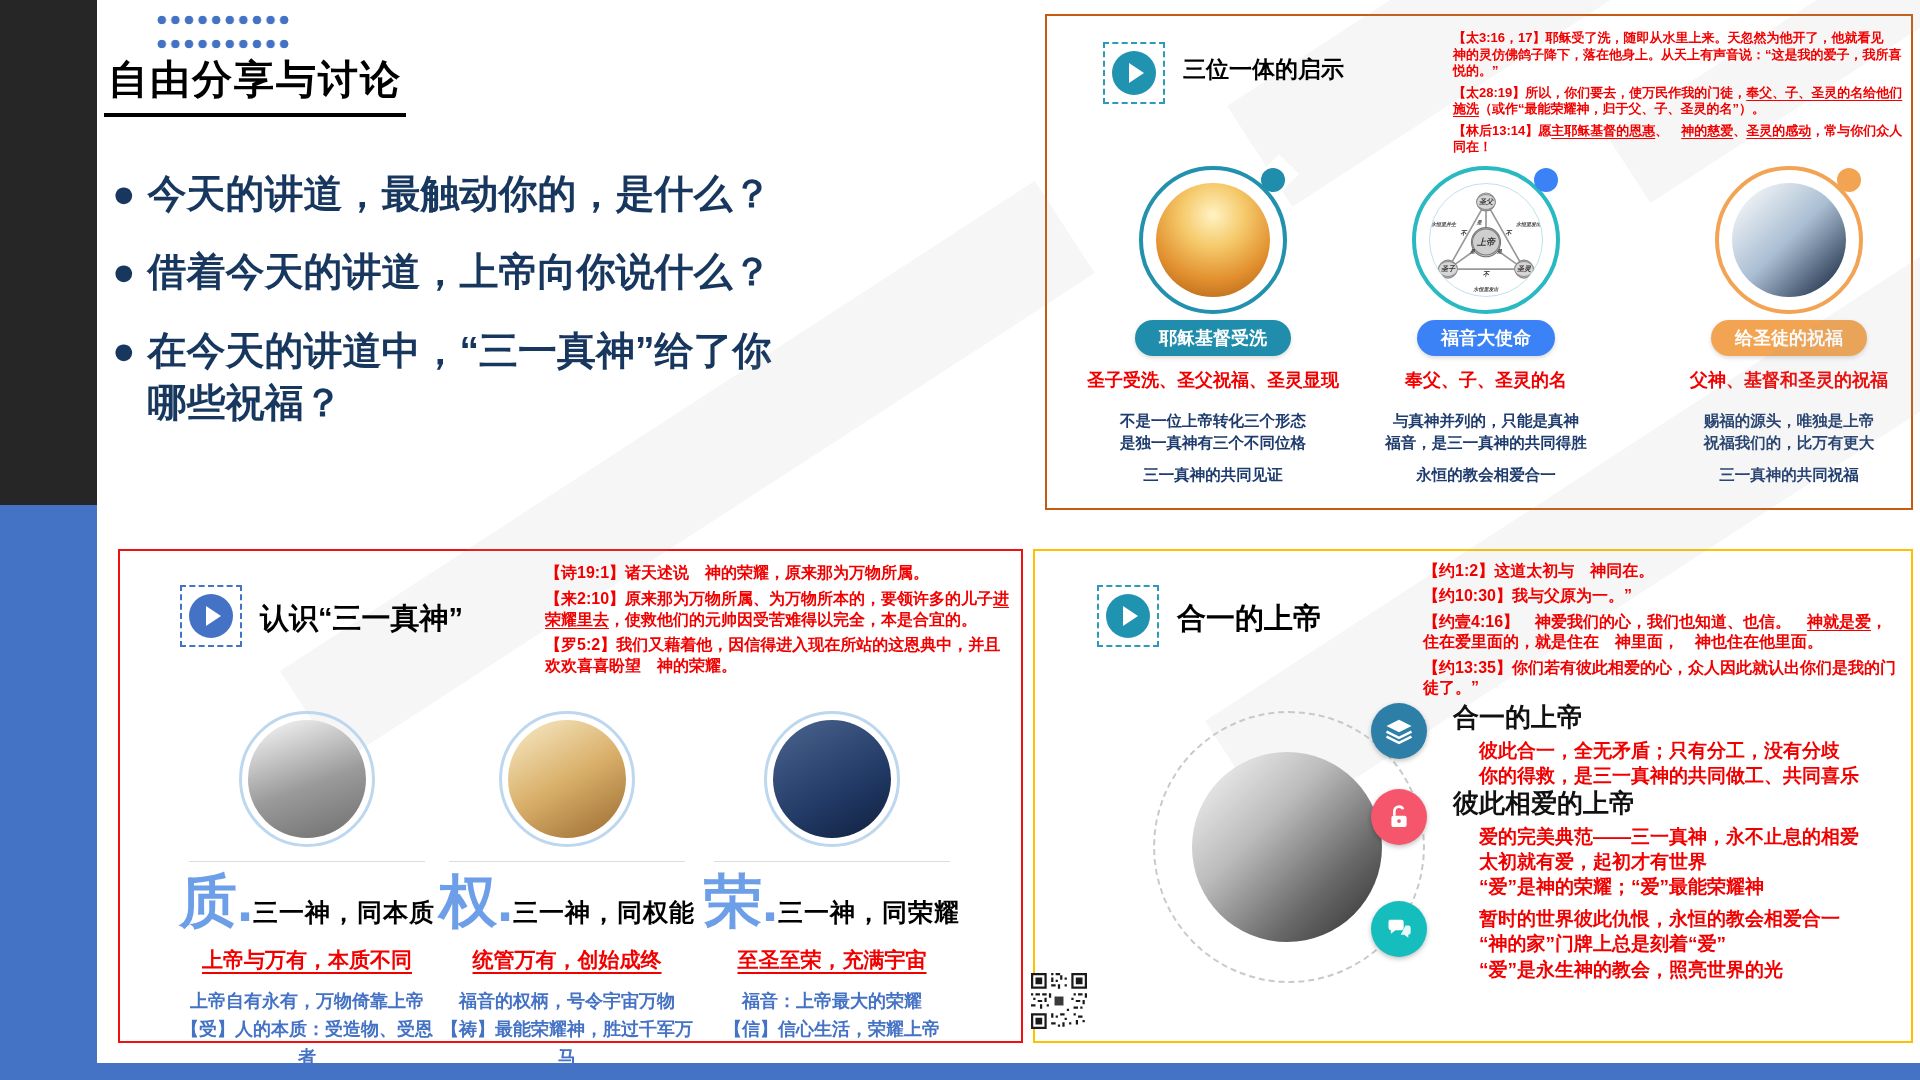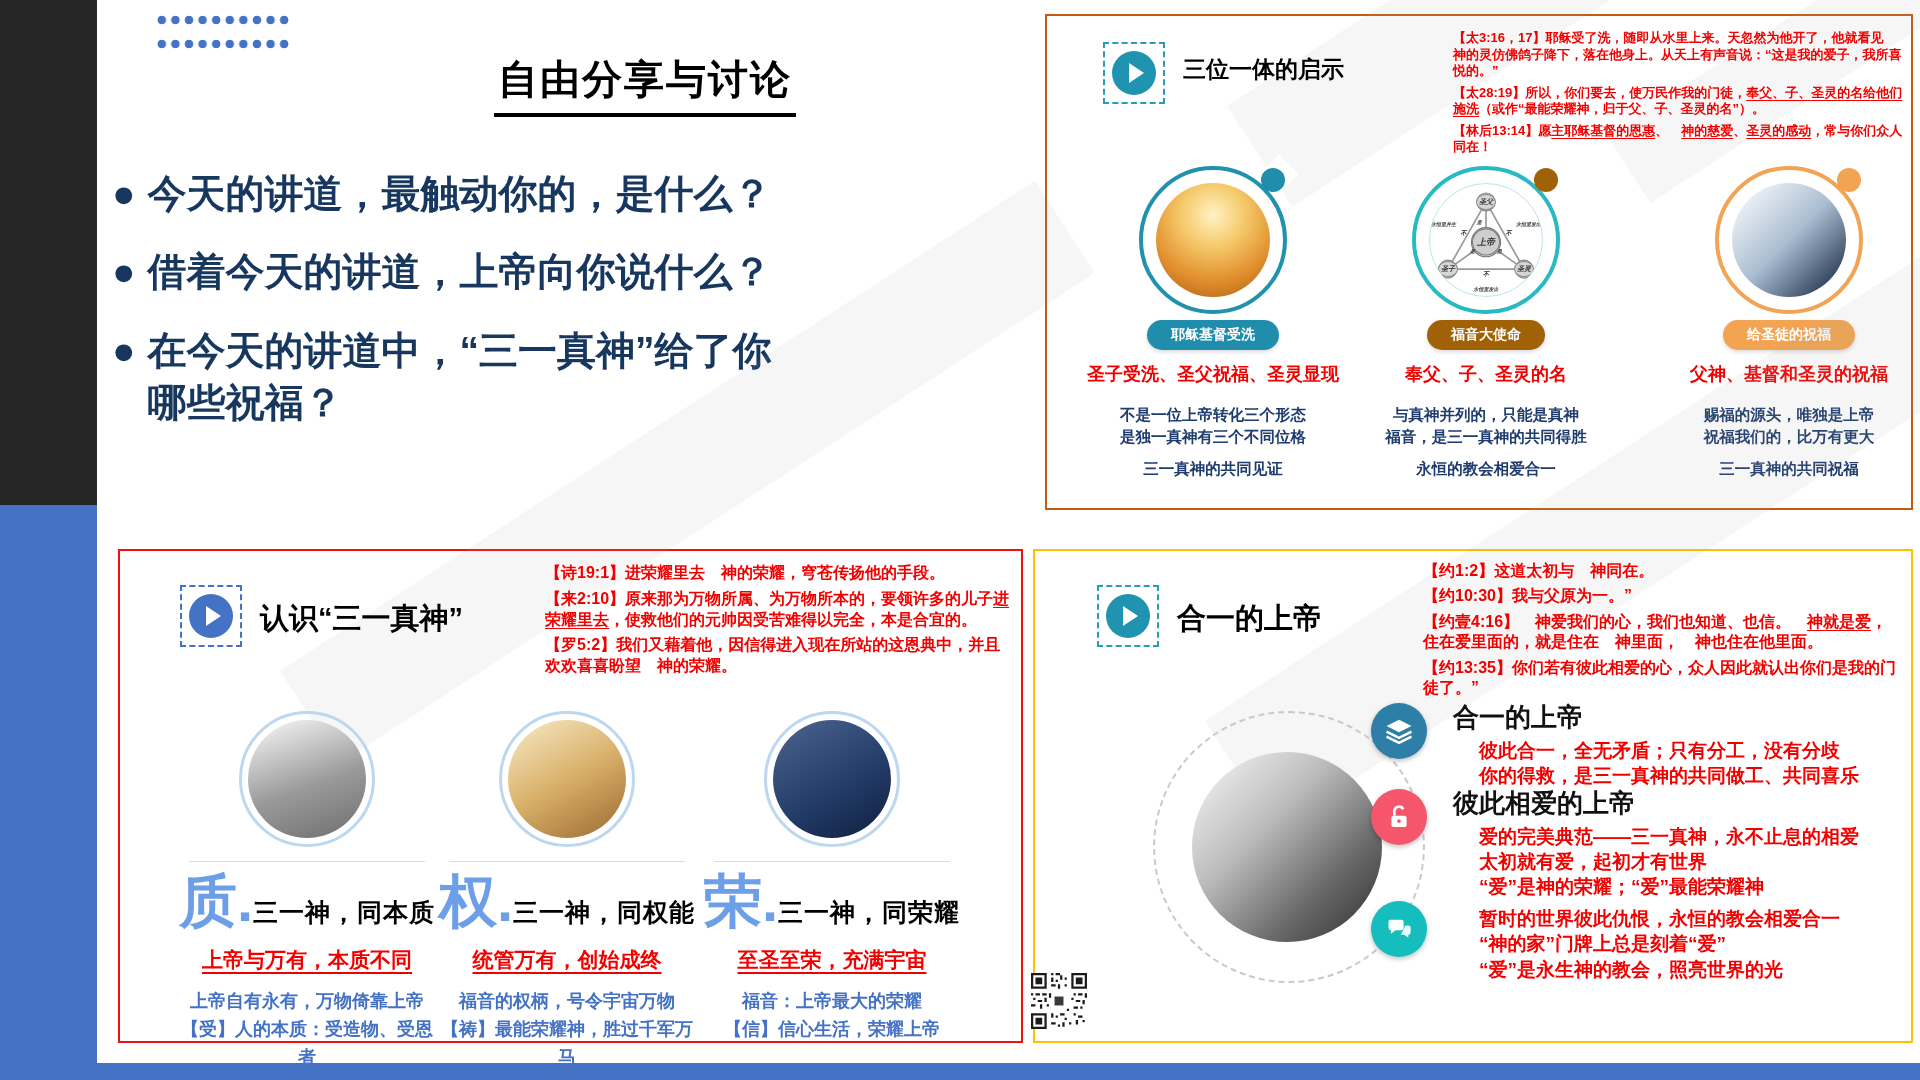--- a/index.html
+++ b/index.html
@@ -10,21 +10,21 @@
   .bar-black{position:absolute;left:0;top:0;width:97px;height:505px;background:#262626;}
   .bar-blue{position:absolute;left:0;top:505px;width:97px;height:575px;background:#4472c4;}
   .bottom-strip{position:absolute;left:0;top:1063px;width:1920px;height:17px;background:#4472c4;}
 
   
   .dots{position:absolute;left:155px;top:8px;width:136px;height:48px;
         background-image:radial-gradient(circle,#4472c4 4px,rgba(0,0,0,0) 4.6px);
         background-size:13.6px 24px;}
 
   
-  .d-title{position:absolute;left:136px;top:52px;width:660px;text-align:right;}
+  .d-title{position:absolute;left:104px;top:52px;width:660px;text-align:left;}
   .d-title span{display:inline-block;font-size:40px;font-weight:bold;color:#000;
         letter-spacing:2px;border-bottom:4px solid #000;padding:0 4px 6px 4px;}
   .d-bullets{position:absolute;left:112px;top:168px;width:690px;color:#17375e;
         font-size:39px;font-weight:bold;}
   .bullet{display:flex;margin-bottom:26px;line-height:1.34;}
   .bullet .mark{margin-right:12px;flex:none;}
 
   
   .panel{position:absolute;background:#fff;box-sizing:border-box;}
   .p-rev{left:1045px;top:14px;width:868px;height:496px;border:2px solid #c55a11;}
@@ -49,24 +49,24 @@
   .verses .u{text-decoration:underline;text-underline-offset:3px;}
 
   
   .rcol{position:absolute;width:272px;text-align:center;top:150px;}
   .ringwrap{position:relative;width:148px;height:148px;margin:0 auto;}
   .ring{position:absolute;inset:0;border-radius:50%;border:4px solid;}
   .ring-gap{position:absolute;width:28px;height:28px;background:#fff;right:-6px;top:-6px;transform:rotate(45deg);}
   .balldot{position:absolute;width:24px;height:24px;border-radius:50%;right:2px;top:2px;}
   .rphoto{position:absolute;inset:17px;border-radius:50%;overflow:hidden;}
   .c1-bd{border-color:#2191ad;} .c1-bg{background:#1f8dab;}
-  .c2-bd{border-color:#29b9c2;} .c2-bg{background:#a16207;}
+  .c2-bd{border-color:#29b9c2;} .c2-bg{background:#3b82f6;}
   .c3-bd{border-color:#f2a354;} .c3-bg{background:#f2a452;}
   .pill{display:inline-block;margin-top:6px;padding:6px 24px;border-radius:19px;
-        color:#fff;font-size:14px;font-weight:bold;box-shadow:0 2px 4px rgba(0,0,0,0.15);}
+        color:#fff;font-size:18px;font-weight:bold;box-shadow:0 2px 4px rgba(0,0,0,0.15);}
   .rsub{margin-top:12px;font-size:18px;font-weight:bold;color:#f20000;}
   .rlines{margin-top:18px;font-size:15.5px;font-weight:bold;color:#1f3c6e;line-height:1.45;}
   .rlines .l3{margin-top:9px;}
 
   .photo-baptism{background:radial-gradient(circle at 50% 28%,#fff3c4 0%,#f5c96a 32%,#e2902f 65%,#a85a12 100%);}
   .photo-baby{background:linear-gradient(135deg,#e8edf2 15%,#a9bdd2 50%,#30415a 88%);}
   .photo-trinity{background:#fff;border:1px solid #bfe3ea;}
   .trinity{position:absolute;inset:0;font-weight:bold;color:#333;}
   .trinity svg{position:absolute;inset:0;width:100%;height:100%;}
   .tl{position:absolute;transform:translate(-50%,-50%);white-space:nowrap;font-style:italic;}
@@ -225,21 +225,21 @@
   <div class="panel p-know">
     <div class="rib" style="left:160px;top:120px;width:900px;height:110px;"></div>
     <div class="play blue" style="left:60px;top:34px;">
       <span class="ball">
           <span class="tri"></span>
         </span>
     </div>
     <div class="panel-title" style="left:140px;top:48px;font-size:29px;">认识“三一真神”</div>
 
     <div class="verses" style="left:425px;top:12px;width:468px;font-size:16px;line-height:1.3;">
-      <p><span>【诗19:1】进荣耀里去　神的荣耀，穹苍传扬他的手段。</span></p>
+      <p><span>【诗19:1】诸天述说　神的荣耀，原来那为万物所属。</span></p>
       <p><span>【来2:10】原来那为万物所属、为万物所本的，要领许多的儿子</span><span class="u">进荣耀里去</span><span>，使救他们的元帅因受苦难得以完全，本是合宜的。</span></p>
       <p><span>【罗5:2】我们又藉着他，因信得进入现在所站的这恩典中，并且欢欢喜喜盼望　神的荣耀。</span></p>
     </div>
 
     <div class="kcol" style="left:57px;">
       <div class="kring">
           <div class="kphoto kp1"></div>
         </div>
       <div class="ksep"></div>
       <div class="khead">

